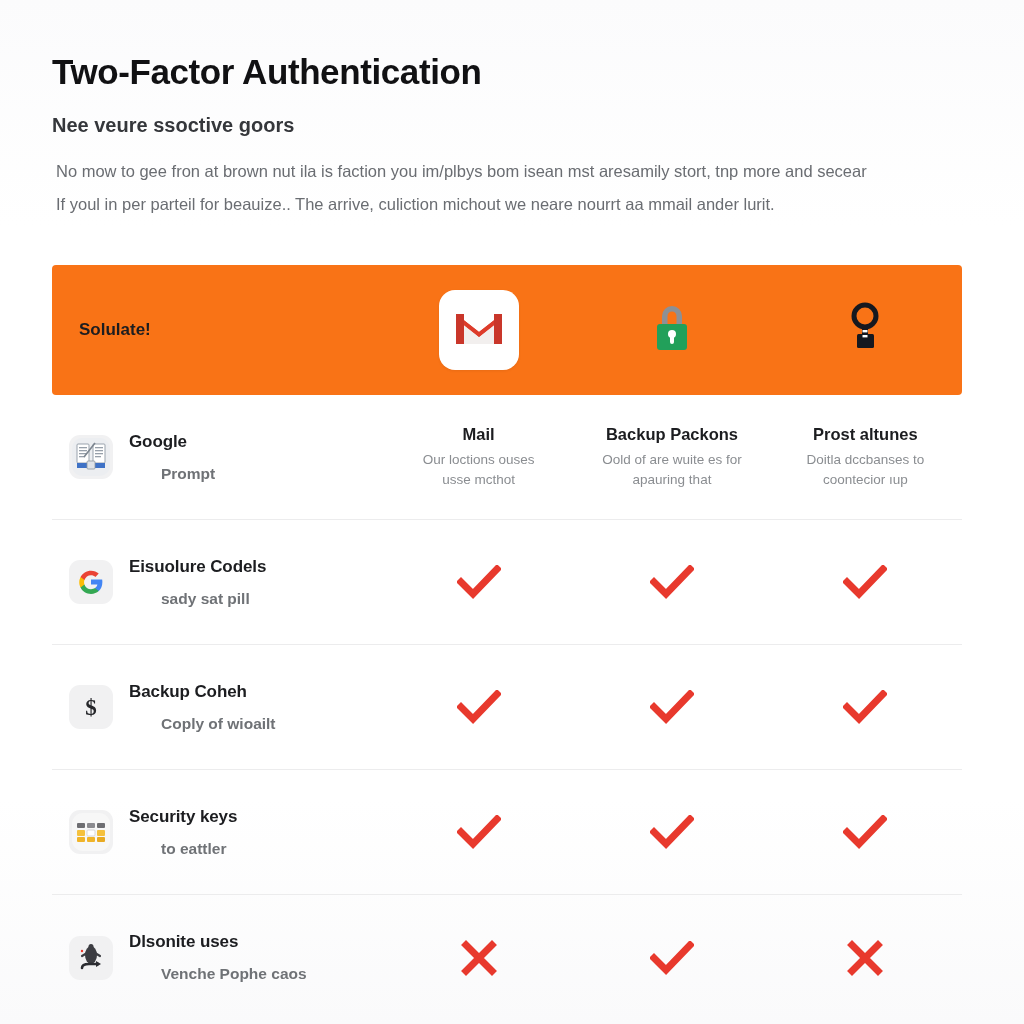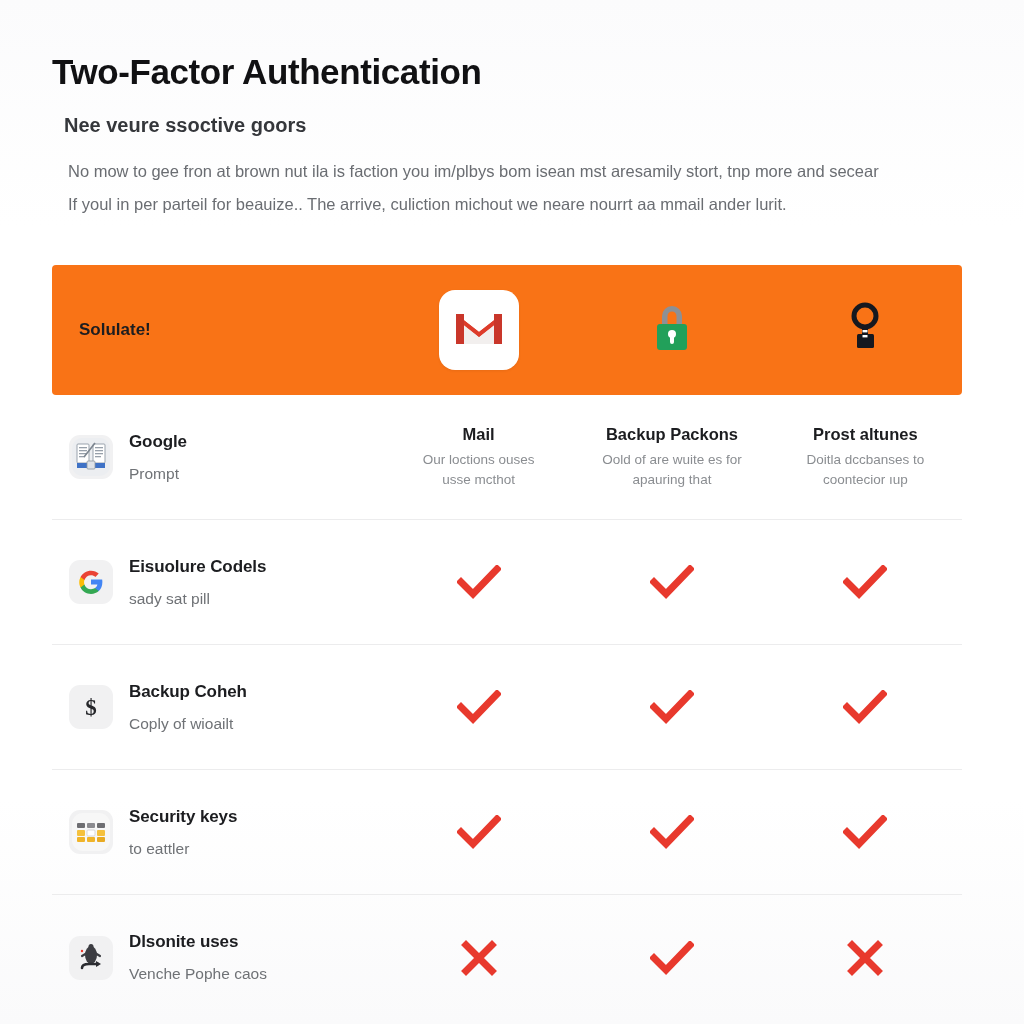--- a/index.html
+++ b/index.html
@@ -47,27 +47,26 @@
   }
 
   .subtitle {
     font-size: 20px;
     font-weight: 600;
     color: #35373b;
     position: absolute;
     top: 114px;
     left: 0;
     white-space: nowrap;
-    margin-left: 12px;
   }
 
   .intro {
     position: absolute;
     top: 155px;
-    left: 16px;
+    left: 4px;
     width: 930px;
     font-size: 16.5px;
     line-height: 33px;
     color: #6a6d72;
     font-weight: 400;
   }
   .intro .line { display: block; white-space: nowrap; }
 
   
   .table {
@@ -151,23 +150,24 @@
   .row-title {
     font-size: 17px;
     font-weight: 700;
     color: #1c1d20;
     letter-spacing: -0.1px;
     white-space: nowrap;
   }
 
   .row-sub {
     font-size: 15.5px;
-    font-weight: 400;
+    font-weight: 700;
     color: #6f7276;
     white-space: nowrap;
+    margin-left: 32px;
   }
 
   
   .colhead {
     flex: 1 1 0;
     text-align: center;
     padding: 0 14px;
   }
   .colhead .ch-title {
     font-size: 16.5px;

